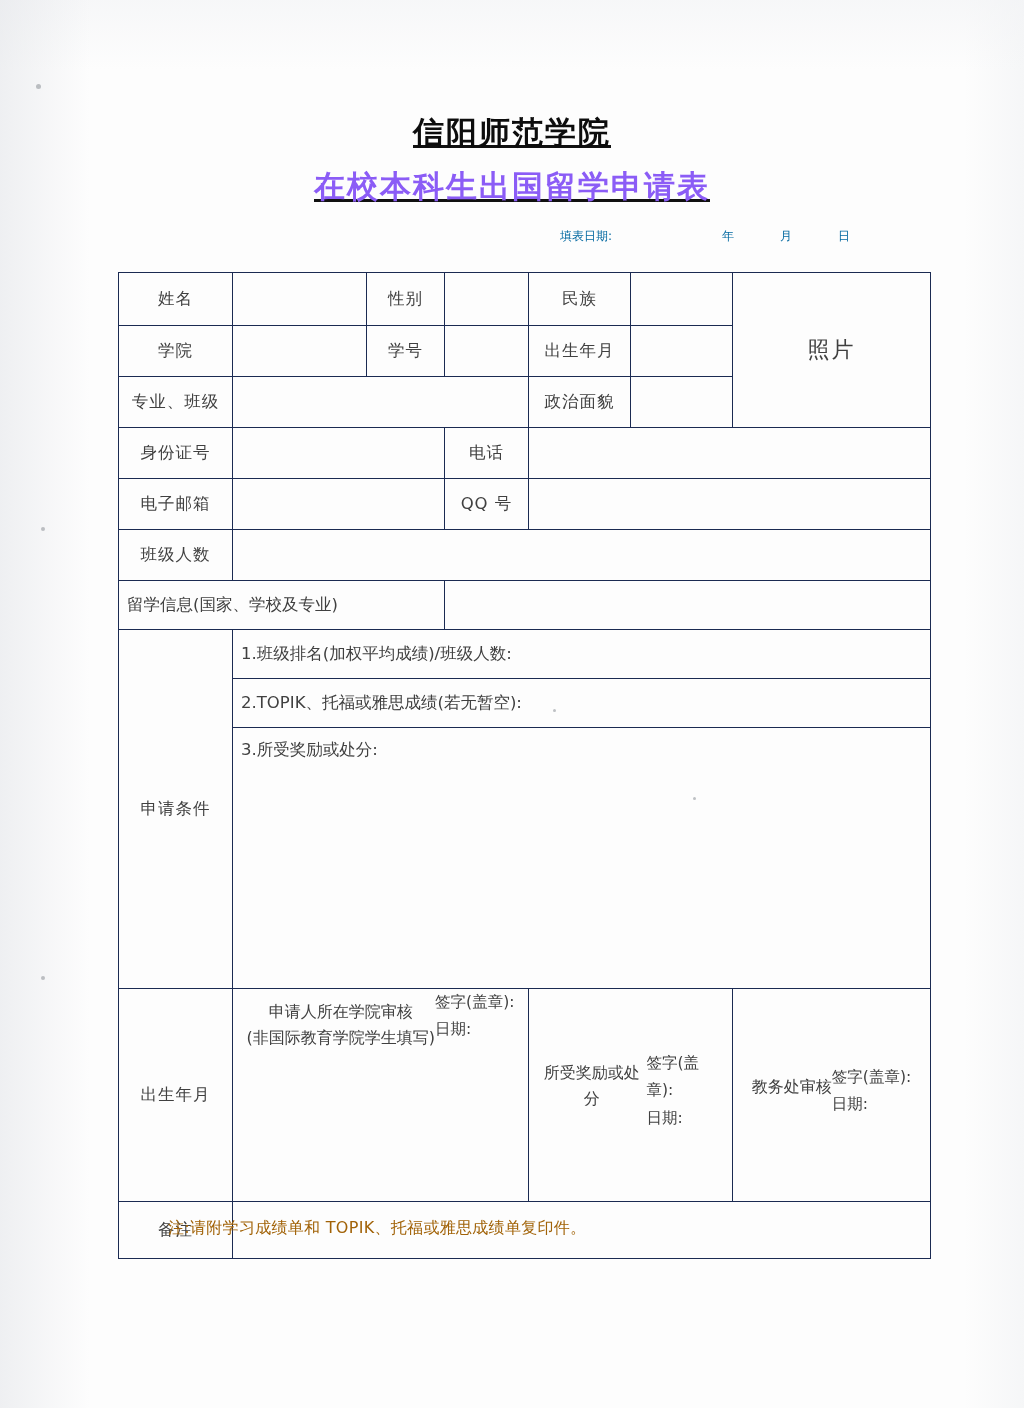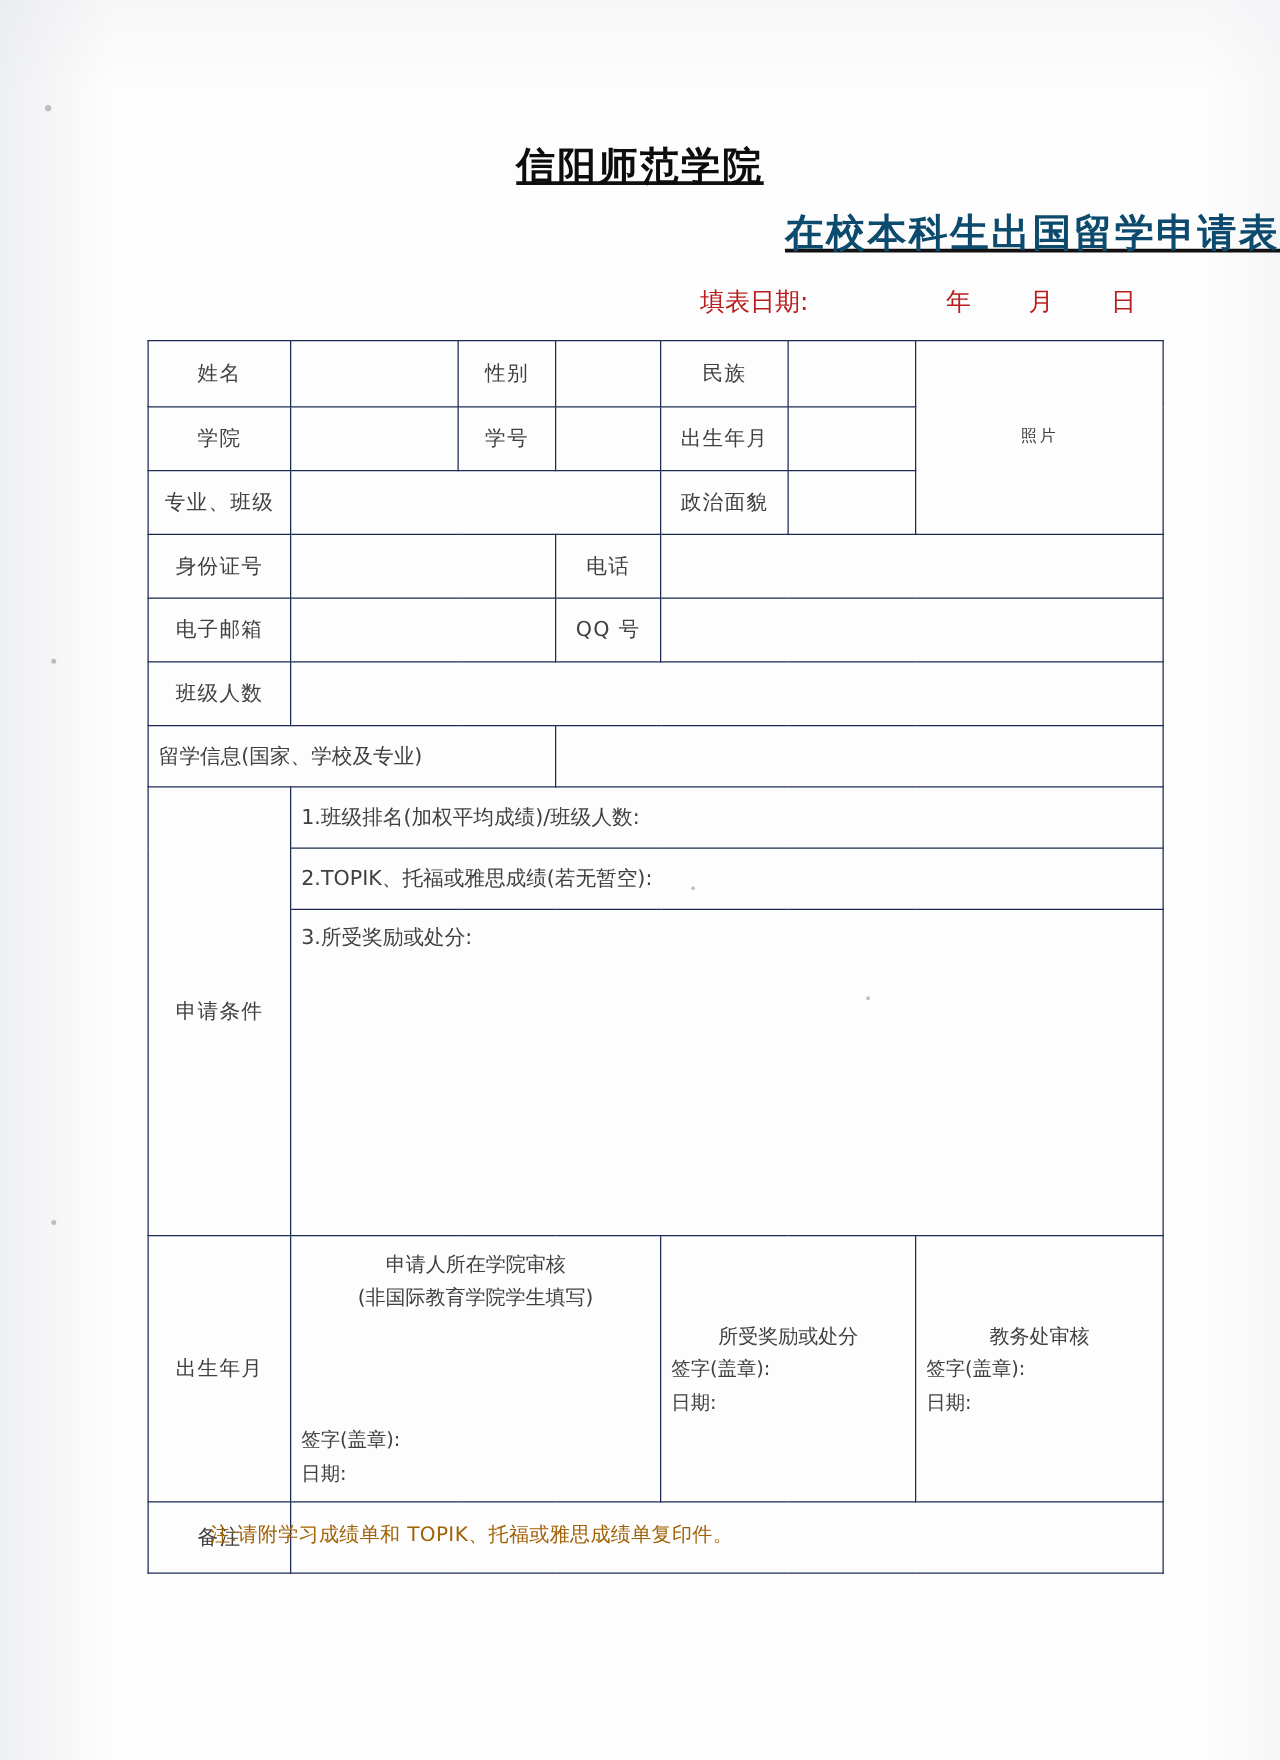--- a/index.html
+++ b/index.html
@@ -48,30 +48,29 @@
     font-size: 31px;
     font-weight: bold;
     letter-spacing: 2px;
     color: #0d0d0d;
   }
   .title2 {
     margin-top: 12px;
     font-size: 31px;
     font-weight: bold;
     letter-spacing: 2px;
-    color: #0c4a6e;
-    text-align: right;
+    color: #8b5cf6;
   }
   .datefill {
     position: absolute;
     top: 228px;
     left: 560px;
     width: 360px;
-    font-size: 20px;
-    color: #b91c1c;
+    font-size: 12px;
+    color: #0369a1;
     display: flex;
     align-items: flex-end;
   }
   .datefill .lbl { margin-right: 110px; }
   .datefill .u { margin-right: 46px; }
 
   table.form {
     position: absolute;
     left: 118px;
     top: 272px;
@@ -82,29 +81,29 @@
     color: #404040;
   }
   table.form td {
     border: 1.3px solid #1b2a52;
     padding: 0 8px;
     vertical-align: middle;
     line-height: 1.45;
   }
   .l { text-align: left; }
   .lbl-cell { text-align: center; letter-spacing: 1px; }
-  .tall-photo { text-align: center; font-size: 13px; letter-spacing: 2px; }
+  .tall-photo { text-align: center; font-size: 22px; letter-spacing: 2px; }
   .cond-label { text-align: center; letter-spacing: 1px; }
   .pad-l { padding-left: 14px; }
   .sub-head { text-align: center; font-size: 16px; line-height: 1.6; vertical-align: top; padding-top: 10px; }
   .sign-wrap {
     height: 100%;
     display: flex;
-    flex-direction: column;
-    justify-content: space-between;
+    flex-direction: row;
+    justify-content: center;
   }
   .sign-lines {
     font-size: 15.5px;
     line-height: 1.75;
     padding-bottom: 8px;
   }
   .review-cell { vertical-align: top; height: 100%; }
   .footnote {
     position: absolute;
     left: 168px;

